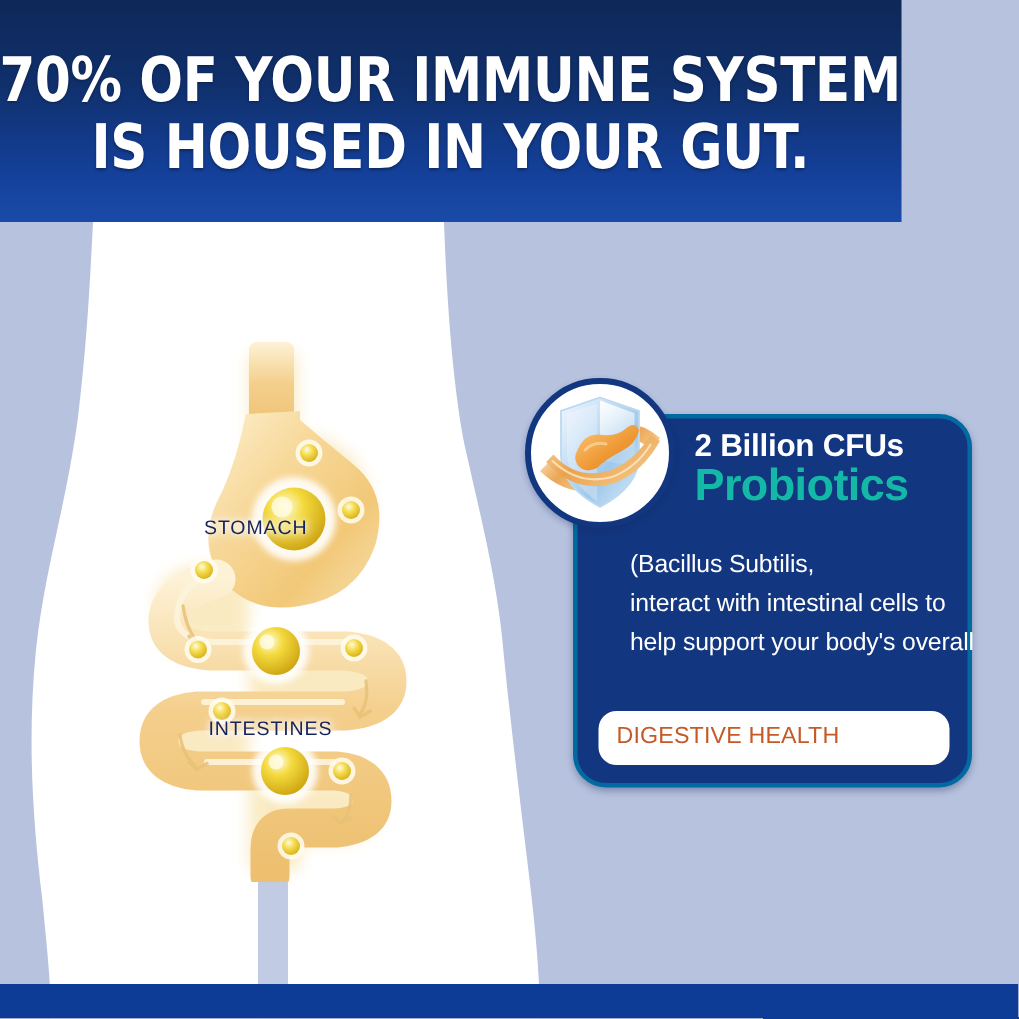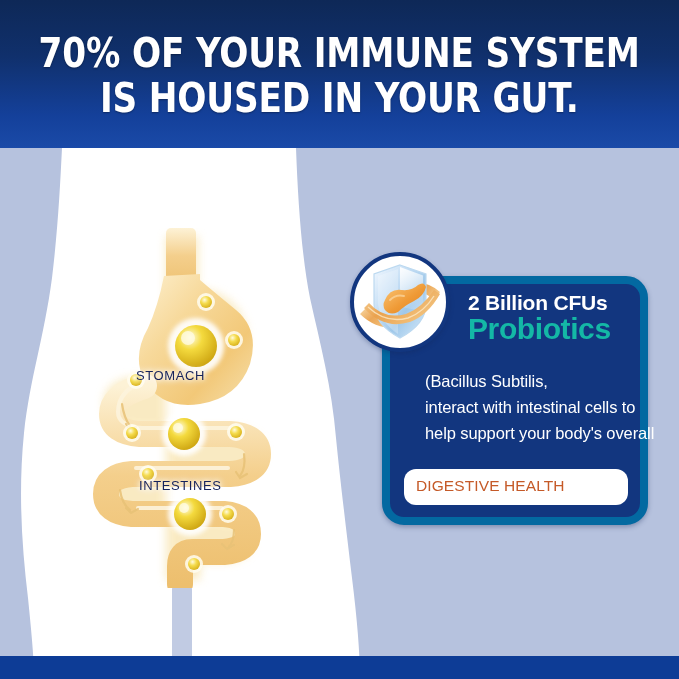--- a/index.html
+++ b/index.html
@@ -12,21 +12,21 @@
   }
   .canvas{
     position:relative;
     width:679px;height:679px;
     background:#b6c2de;
     overflow:hidden;
   }
 
   
   .header{
-    position:absolute;left:0;top:0;width:679px;height:148px;
+    position:absolute;left:0;top:0;width:601px;height:148px;
     background:linear-gradient(180deg,#0e2857 0%,#10306c 38%,#14409a 78%,#1a4aa8 100%);
     display:flex;flex-direction:column;
     align-items:center;justify-content:center;
     box-sizing:border-box;
     padding-top:4px;
   }
   .headline{
     color:#ffffff;
     font-family:"Liberation Sans Narrow","DejaVu Sans Condensed","Liberation Sans",sans-serif;
     font-weight:bold;
@@ -58,28 +58,28 @@
   .label{
     position:absolute;
     color:#16235c;
     font-family:"Liberation Sans",sans-serif;
     font-weight:normal;
     font-size:13px;
     letter-spacing:0.6px;
     text-shadow:0 0 4px #ffffff,0 0 7px #ffffff,0 0 10px #fff;
     white-space:nowrap;
   }
-  #lbl-stomach{left:136px;top:344px;margin-top:24px;}
+  #lbl-stomach{left:136px;top:344px;}
   #lbl-intestines{left:139px;top:457px;margin-top:21px;}
 
   
   .card{
     position:absolute;left:382px;top:276px;width:266px;height:249px;
     background:#12367f;
-    border:8px solid #0369a1;
+    border:3px solid #0369a1;
     border-radius:22px;
     box-sizing:border-box;
     box-shadow:0 2px 5px rgba(20,40,90,0.35);
   }
   .card-title-wrap{
     position:absolute;left:78px;top:8px;right:12px;
     text-align:left;
   }
   .cfus{
     color:#ffffff;font-weight:bold;font-size:21px;line-height:1.05;

